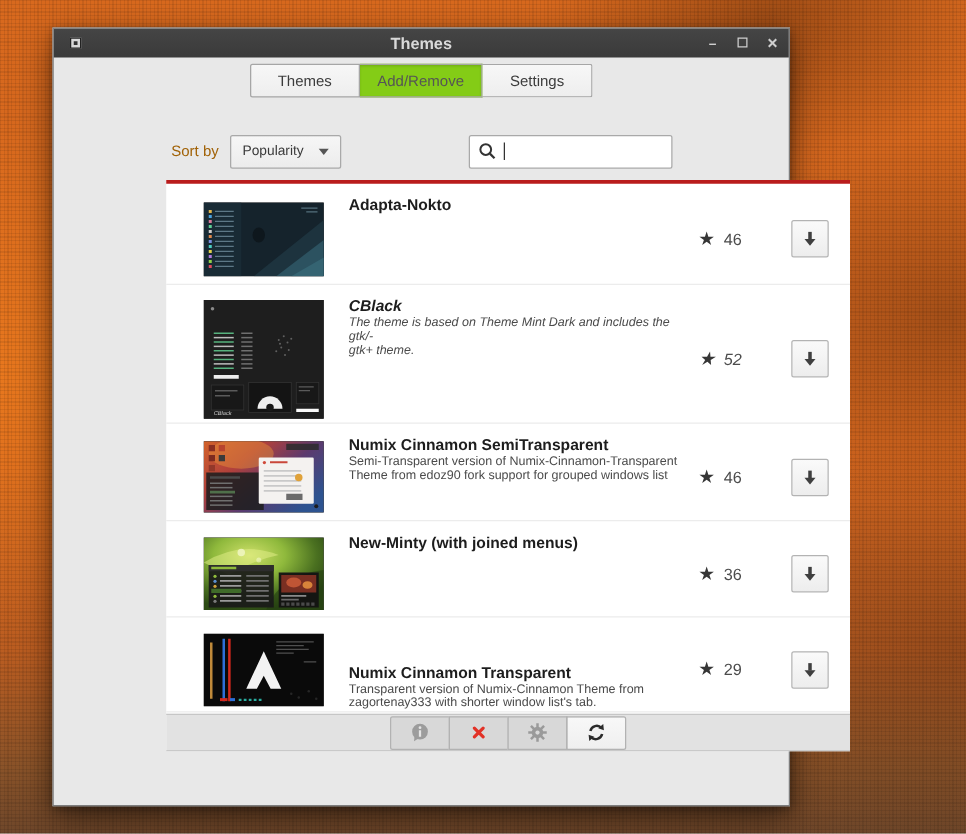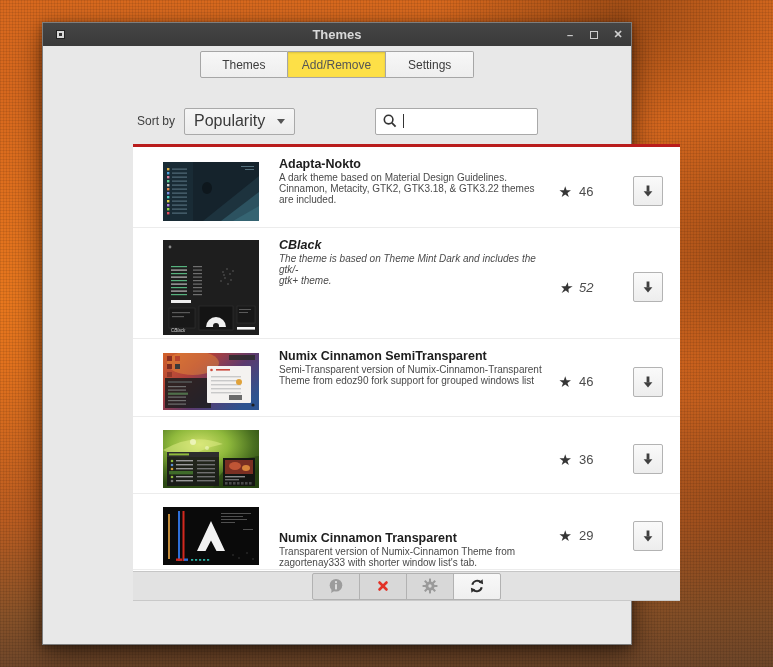--- a/index.html
+++ b/index.html
@@ -47,29 +47,29 @@
   
   .tabs { position:absolute; top:28px; left:0; right:0; display:flex; justify-content:center; }
   .tab {
     min-width:88px; height:27px; padding:0 14px;
     background:linear-gradient(#f7f7f7,#eeeeee);
     border:1px solid #a6a6a6; border-left-width:0;
     font-size:12px; color:#3c3c3c; display:flex; align-items:center; justify-content:center;
   }
   .tab:first-child { border-left-width:1px; border-radius:2px 0 0 2px; }
   .tab:last-child { border-radius:0 2px 2px 0; }
-  .tab.active { background:#fde047; color:#555; box-shadow:inset 0 1px 2px rgba(0,0,0,.15); }
+  .tab.active { background:#84cc16; color:#555; box-shadow:inset 0 1px 2px rgba(0,0,0,.15); }
 
   
   .controls-row { position:absolute; top:84px; left:94px; right:93px; height:28px; display:flex; align-items:center; }
-  .sort-label { font-size:12px; color:#404040; margin-right:9px; }
+  .sort-label { font-size:12px; color:#a16207; margin-right:9px; }
   .dropdown {
     height:27px; min-width:88px; padding:0 9px;
     background:linear-gradient(#f6f6f6,#ececec); border:1px solid #a9a9a9; border-radius:2px;
-    display:flex; align-items:center; gap:12px; font-size:16px; color:#3a3a3a;text-align:right;
+    display:flex; align-items:center; gap:12px; font-size:11px; color:#3a3a3a;text-align:right;
   }
   .caret-down { width:0; height:0; border-left:4px solid transparent; border-right:4px solid transparent; border-top:5px solid #555; }
   .search-wrap {
     margin-left:auto; width:163px; height:27px; background:#fff;
     border:1px solid #a9a9a9; border-radius:2px; display:flex; align-items:center; padding:0 6px;
   }
   .search-wrap svg { flex:0 0 auto; }
   .search-caret { width:1px; height:14px; background:#333; margin-left:5px; }
   .search-input { border:none; outline:none; flex:1; font-size:12px; min-width:10px; background:transparent; }
 
@@ -190,23 +190,20 @@
               <rect x="9" y="46.6" width="15" height="1" fill="#5d7886"></rect>
               <rect x="4" y="50" width="2.4" height="2.4" fill="#e04a5e"></rect>
               <rect x="9" y="50.6" width="15" height="1" fill="#5d7886"></rect>
  </g>
  <rect x="78" y="4" width="13" height="1" fill="#54707c"></rect>
  <rect x="82" y="7" width="9" height="1" fill="#54707c"></rect>
 </svg>
         </div>
     <div class="theme-text">
       <div class="theme-name">Adapta-Nokto</div>
-      <div class="theme-desc">A dark theme based on Material Design Guidelines.
-Cinnamon, Metacity, GTK2, GTK3.18, &amp; GTK3.22 themes
-are included.</div>
     </div>
     <div class="rating">
       <span class="star">★</span>
       <span class="rating-count">46</span>
     </div>
     <div class="download-btn">
       <svg width="18" height="18" viewBox="0 0 18 18">
         <rect x="7.6" y="3.5" width="2.8" height="6" fill="#3f3f3f"></rect>
         <polygon points="4.6,9.2 13.4,9.2 9,14.5" fill="#3f3f3f"></polygon>
       </svg>
@@ -395,20 +392,21 @@
               <rect x="66" y="52" width="2.6" height="2.6"></rect>
               <rect x="70" y="52" width="2.6" height="2.6"></rect>
               <rect x="74" y="52" width="2.6" height="2.6"></rect>
               <rect x="78" y="52" width="2.6" height="2.6"></rect>
               <rect x="82" y="52" width="2.6" height="2.6"></rect>
               <rect x="86" y="52" width="2.6" height="2.6"></rect>
             </g>
 </svg>
         </div>
     <div class="theme-text">
+      <div class="theme-name">New-Minty (with joined menus)</div>
     </div>
     <div class="rating">
       <span class="star">★</span>
       <span class="rating-count">36</span>
     </div>
     <div class="download-btn">
       <svg width="18" height="18" viewBox="0 0 18 18">
         <rect x="7.6" y="3.5" width="2.8" height="6" fill="#3f3f3f"></rect>
         <polygon points="4.6,9.2 13.4,9.2 9,14.5" fill="#3f3f3f"></polygon>
       </svg>

